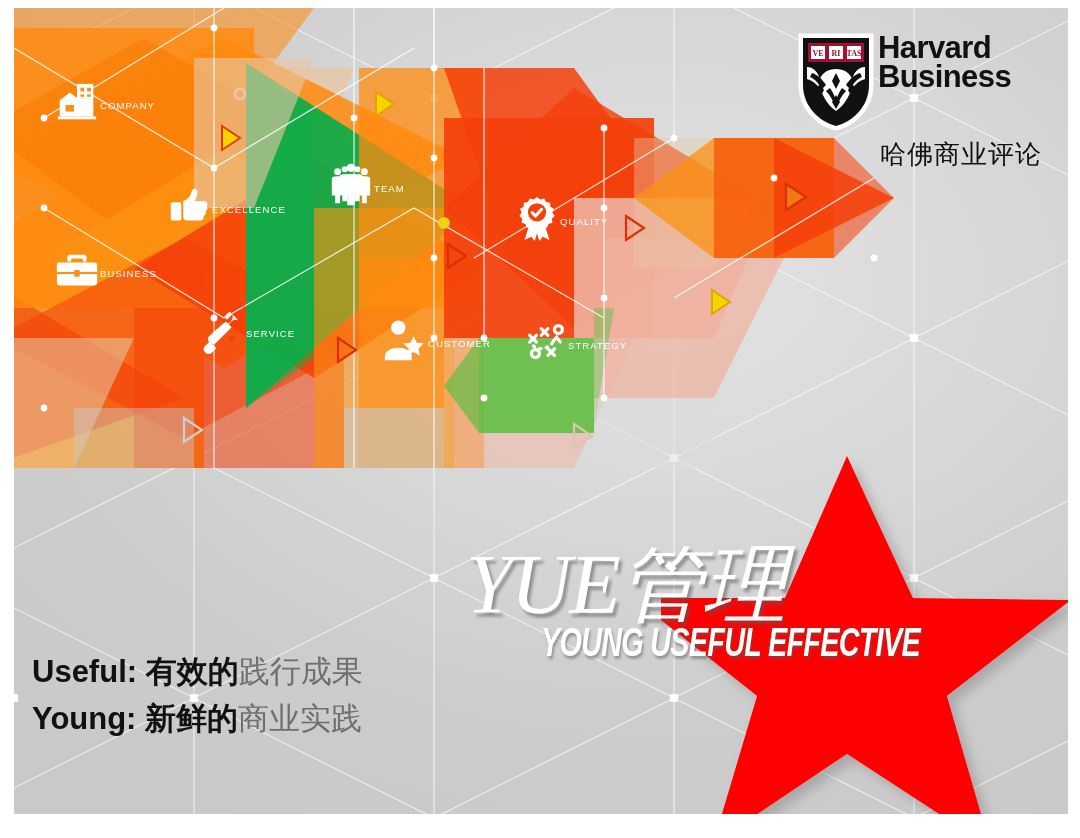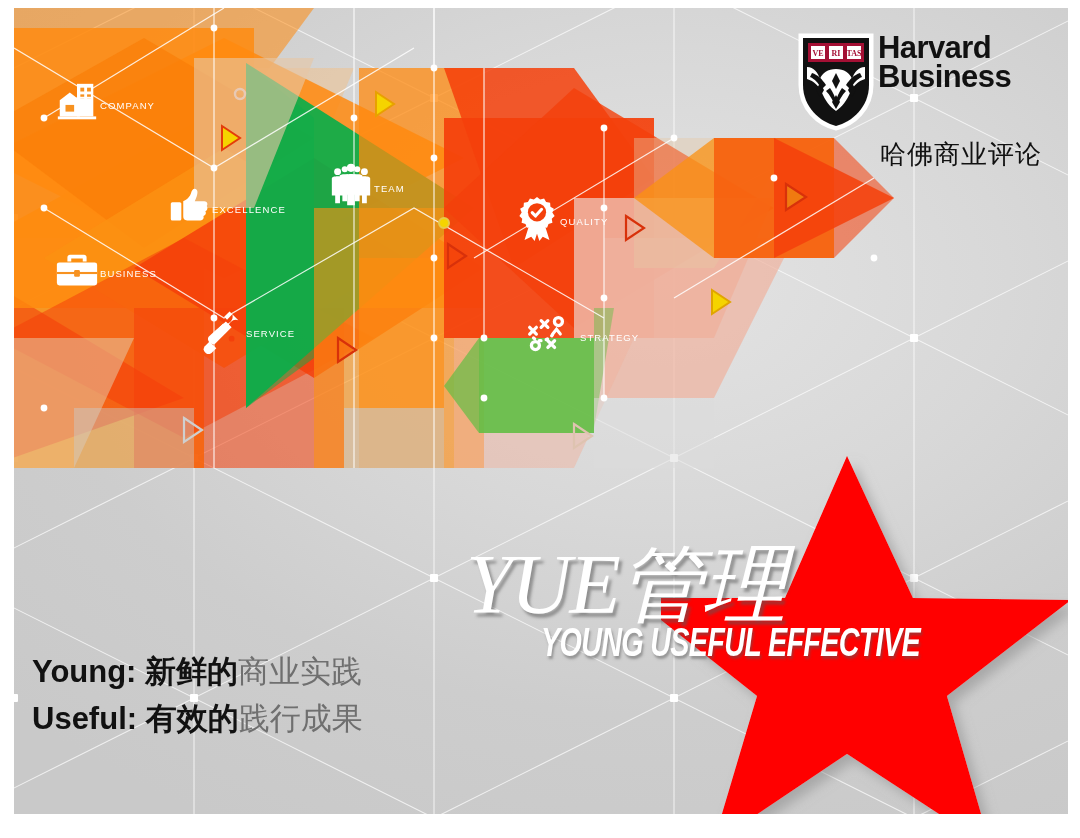--- a/index.html
+++ b/index.html
@@ -333,22 +333,32 @@
           <path d="M9 30 C14 25 20 20 27 14 l6 6 C27 26 21 32 16 37 C13 40 6 34 9 30 Z"></path>
           <path d="M5 40 a5 5 0 0 0 7 7 l5-5 -7-7 z"></path>
           <path d="M40 4 l-6 6 3.2 3.2 6-6 a8.5 8.5 0 0 1 -10.6 10.6 l-4.4 4.4 6.6 6.6 4.4-4.4
                    A8.5 8.5 0 0 1 50 13.8 z" transform="translate(-6,0) scale(0.92)"></path>
           <circle cx="33" cy="32" r="3" fill="#F4400B"></circle>
         </g>
       </svg>
       <div class="cap">SERVICE</div>
     </div>
 
-
-    <div class="tile" style="left:508px;top:304px;gap:12px;">
+    <div class="tile" style="left:368px;top:310px;">
+      <svg class="glyph" viewBox="0 0 48 48">
+        <g fill="#ffffff">
+          <circle cx="17" cy="10" r="7.5"></circle>
+          <path d="M3 40 C3 28 31 28 31 40 L31 44 L3 44 Z"></path>
+          <path d="M33 19 l3.2 6.8 7.3 0.9 -5.4 5.1 1.4 7.3 -6.5-3.6 -6.5 3.6 1.4-7.3 -5.4-5.1 7.3-0.9 z"></path>
+        </g>
+      </svg>
+      <div class="cap">CUSTOMER</div>
+    </div>
+
+    <div class="tile" style="left:508px;top:312px;">
       <svg class="glyph" viewBox="0 0 48 48">
         <g fill="none" stroke="#ffffff" stroke-width="3.4" stroke-linecap="round">
           <path d="M8 16 L15 23 M15 16 L8 23"></path>
           <path d="M20 9 L27 16 M27 9 L20 16"></path>
           <path d="M27 30 L34 37 M34 30 L27 37"></path>
           <circle cx="38" cy="10" r="4.2"></circle>
           <circle cx="14" cy="35" r="4.2"></circle>
           <path d="M12 27 C16 31 24 31 30 26 L35 20" stroke-dasharray="1.5 5.5"></path>
           <path d="M32 23 L36 18 L40 23" stroke-width="3.2"></path>
         </g>
@@ -405,23 +415,23 @@
 
     <div id="titleblock">
       <div id="yue">
         <span>YUE</span><span class="cjk">管理</span>
       </div>
       <div id="sub">YOUNG USEFUL EFFECTIVE</div>
     </div>
 
     <div id="tagline">
       <div class="tl-row">
+        <span class="tl-en">Useful:</span>
+        <span class="tl-key">有效的</span><span class="tl-rest">践行成果</span>
+      </div>
+      <div class="tl-row">
         <span class="tl-en">Young:</span>
         <span class="tl-key">新鲜的</span><span class="tl-rest">商业实践</span>
       </div>
-      <div class="tl-row">
-        <span class="tl-en">Useful:</span>
-        <span class="tl-key">有效的</span><span class="tl-rest">践行成果</span>
-      </div>
     </div>
 
   </div>
 </div>
 
 </body></html>

